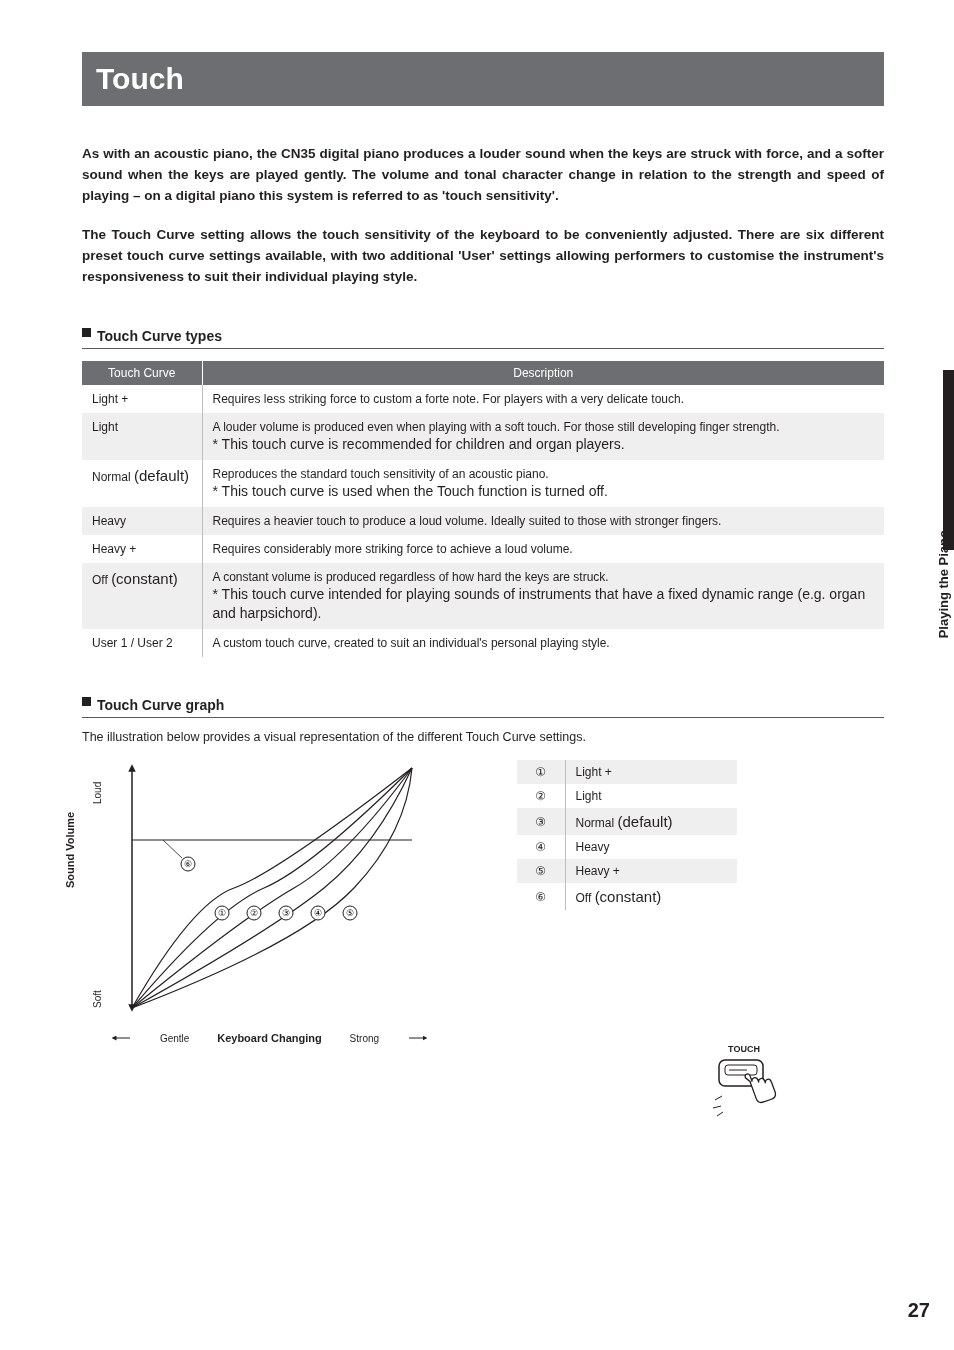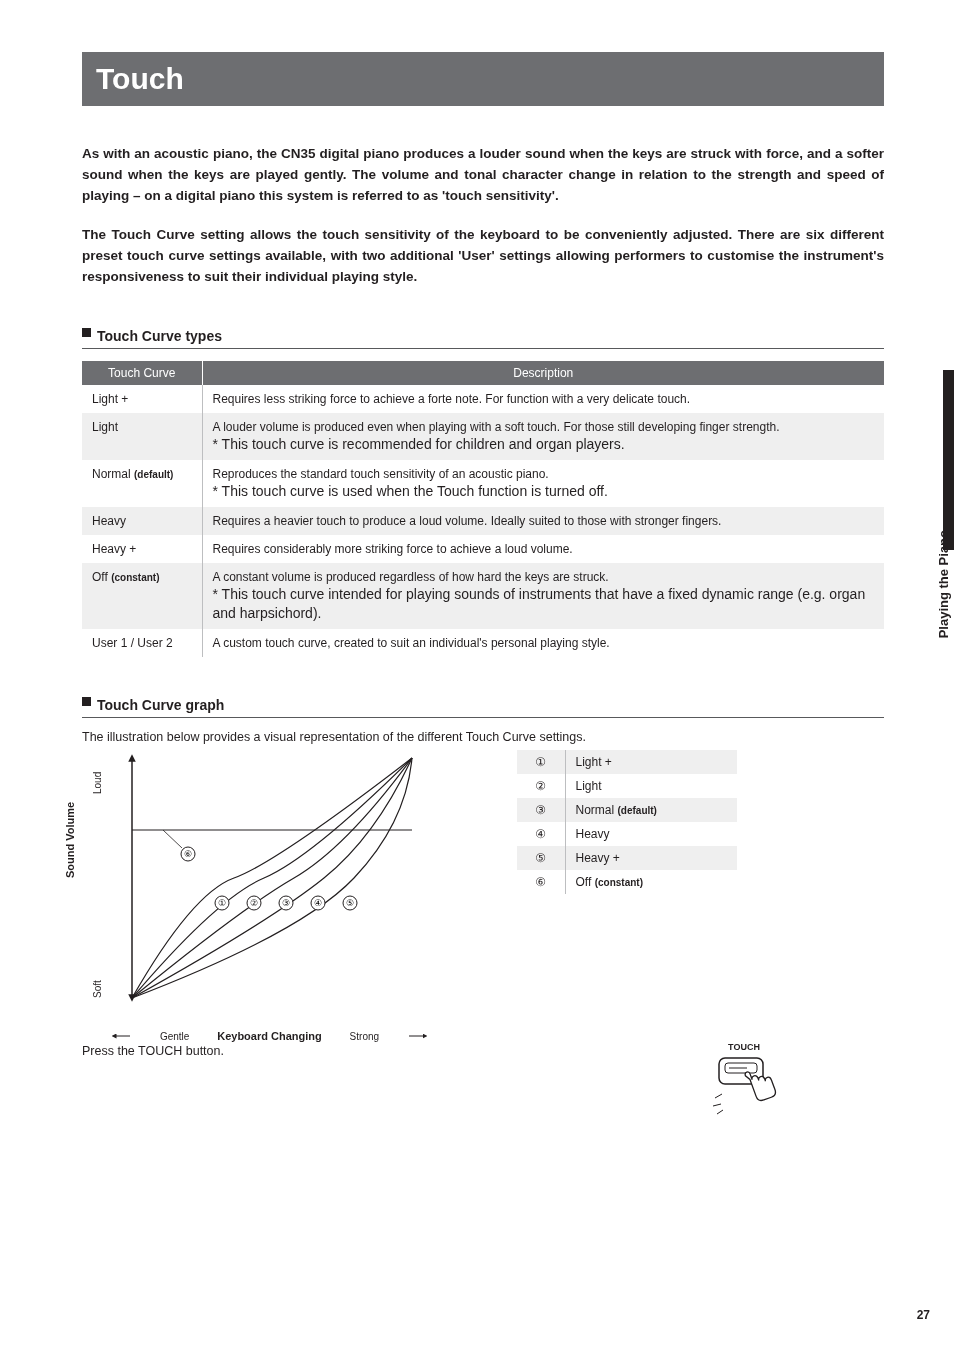--- a/index.html
+++ b/index.html
@@ -9,43 +9,43 @@
   .intro{font-size:13.5px;font-weight:700;line-height:1.55;text-align:justify;margin-bottom:18px}
   .sec-head{display:flex;font-weight:700;font-size:14px;border-bottom:1px solid #58595b;padding-bottom:4px;margin-top:40px;margin-bottom:12px}
   .sec-head .sq{width:9px;height:9px;background:#231f20;margin-right:6px}
   table.tc{width:100%;border-collapse:collapse;font-size:12px}
   table.tc th{background:#6d6e71;color:#fff;text-align:center;font-weight:400;padding:5px 10px}
   table.tc th:first-child{width:120px;border-right:1px solid #fff}
   table.tc td{padding:6px 10px;vertical-align:top;line-height:1.35}
   table.tc tr.shade td{background:#efefef}
   table.tc td:first-child{border-right:1px solid #bdbec0}
   .note{font-size:14px}
-  .graph-desc{font-size:12.5px;margin-bottom:4px}
+  .graph-desc{font-size:12.5px;margin-bottom:14px}
   .graph-row{display:flex;align-items:flex-start;gap:90px}
   .graph-box{position:relative;width:345px}
   .chart-area{position:relative;margin-left:30px}
   svg.plot{display:block}
   .y-labels{position:absolute;left:-4px;top:0;height:260px;width:28px}
   .y-labels span{position:absolute;left:0;font-size:10px;transform:rotate(-90deg);transform-origin:left top;display:inline-block}
   .y-axis-title{position:absolute;left:-18px;top:130px;transform:rotate(-90deg);transform-origin:left top;font-size:11px;font-weight:700;white-space:nowrap}
-  .x-axis{display:flex;align-items:center;justify-content:space-between;margin-left:30px;margin-top:20px;font-size:10px}
+  .x-axis{display:flex;align-items:center;justify-content:space-between;margin-left:30px;margin-top:12px;font-size:10px}
   .x-axis .xt{font-weight:700;font-size:11px}
   .legend{border-collapse:collapse;font-size:12px;width:220px;margin-top:2px}
   .legend td{padding:5px 10px}
   .legend tr.shade td{background:#efefef}
   .legend td:first-child{width:48px;text-align:center;border-right:1px solid #bdbec0}
   .chg-row{display:flex;gap:30px}
   .chg-txt{flex:1;font-size:12.5px;line-height:1.5;text-align:justify}
   .chg-txt p{margin-bottom:18px}
   .btn-ill{flex:0 0 280px;text-align:center;font-size:9px;font-weight:700}
   .btn-ill svg{margin-top:2px}
   .side-tab{position:absolute;right:0;top:370px;background:#231f20;width:11px;height:180px}
   .side-txt{position:absolute;right:18px;top:530px;transform:rotate(-90deg);transform-origin:right top;font-size:13px;font-weight:700;white-space:nowrap}
-  .pagenum{position:absolute;right:24px;bottom:28px;font-size:12px;font-weight:700}
-  .sm{font-size:10px;font-weight:700}
+  .pagenum{position:absolute;right:24px;bottom:28px;font-size:20px;font-weight:700}
+  .sm{font-size:15px;font-weight:400}
 </style>
 </head>
 <body>
 
 <div class="page">
   <div class="title-bar">Touch</div>
 
   <p class="intro">As with an acoustic piano, the CN35 digital piano produces a louder sound when the keys are struck with force, and a softer sound when the keys are played gently.  The volume and tonal character change in relation to the strength and speed of playing – on a digital piano this system is referred to as 'touch sensitivity'.</p>
   <p class="intro">The Touch Curve setting allows the touch sensitivity of the keyboard to be conveniently adjusted.  There are six different preset touch curve settings available, with two additional 'User' settings allowing performers to customise the instrument's responsiveness to suit their individual playing style.</p>
 
@@ -55,21 +55,21 @@
   </div>
 
   <table class="tc">
     <tbody>
         <tr>
       <th>Touch Curve</th>
       <th>Description</th>
     </tr>
     <tr>
       <td>Light +</td>
-      <td>Requires less striking force to achieve a forte note. For function with a very delicate touch.</td>
+      <td>Requires less striking force to custom a forte note. For players with a very delicate touch.</td>
     </tr>
     <tr class="shade">
       <td>Light</td>
       <td><span>A louder volume is produced even when playing with a soft touch. For those still developing finger strength.</span><br><span class="note">* This touch curve is recommended for children and organ players.</span></td>
     </tr>
     <tr>
       <td><span>Normal </span><span class="sm">(default)</span></td>
       <td><span>Reproduces the standard touch sensitivity of an acoustic piano.</span><br><span class="note">* This touch curve is used when the Touch function is turned off.</span></td>
     </tr>
     <tr class="shade">
@@ -183,21 +183,20 @@
             <td>⑥</td>
             <td><span>Off </span><span class="sm">(constant)</span></td>
           </tr>
     </tbody>
       </table>
   </div>
 
 
   <div class="chg-row">
     <div class="chg-txt">
-      <p>Press the TOUCH button.</p>
     </div>
     <div class="btn-ill">
       <div>TOUCH</div>
       <svg width="70" height="64" viewBox="0 0 70 64">
         <rect x="10" y="4" width="44" height="26" rx="6" fill="none" stroke="#231f20" stroke-width="1.5"></rect>
         <rect x="16" y="9" width="32" height="10" rx="3" fill="none" stroke="#231f20"></rect>
         <line x1="20" y1="14" x2="38" y2="14" stroke="#231f20"></line>
         <g transform="translate(22,26) rotate(-20)">
           <path d="M18 6 l0 18 q0 6 6 6 l8 0 q6 0 6 -6 l0 -10 q0 -4 -3 -4 q-3 0 -3 3 l0 -2 q0 -4 -3 -4 q-3 0 -3 3 l0 -2 q0 -4 -3 -4 q-3 0 -3 3 l0 -6 q0 -3 -2.5 -3 q-2.5 0 -2.5 3 z" fill="#fff" stroke="#231f20" stroke-width="1.3"></path>
         </g>

